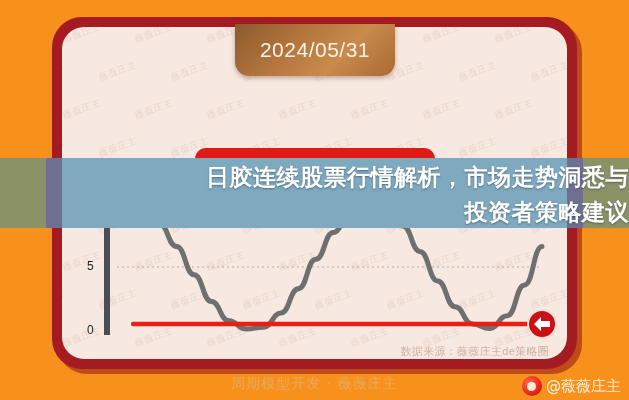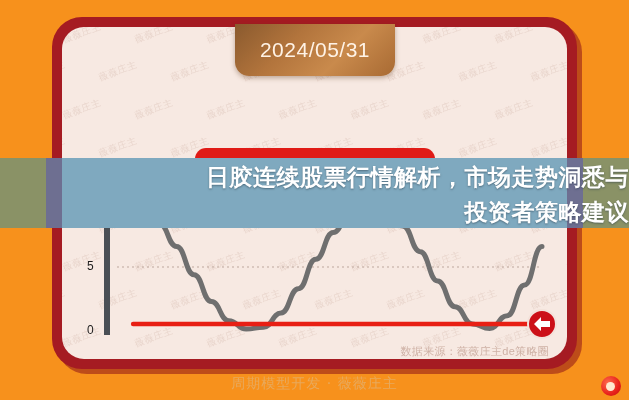--- a/index.html
+++ b/index.html
@@ -259,15 +259,16 @@
 
   <div class="overlay-text">
     <div>日胶连续股票行情解析，市场走势洞悉与</div>
     <div>投资者策略建议</div>
   </div>
 
   <div class="footer-note">周期模型开发 · 薇薇庄主</div>
 
   <div class="handle">
     <span class="weibo-eye"></span>
+    <span>@薇薇庄主</span>
   </div>
 
 </div>
 
 </body></html>

